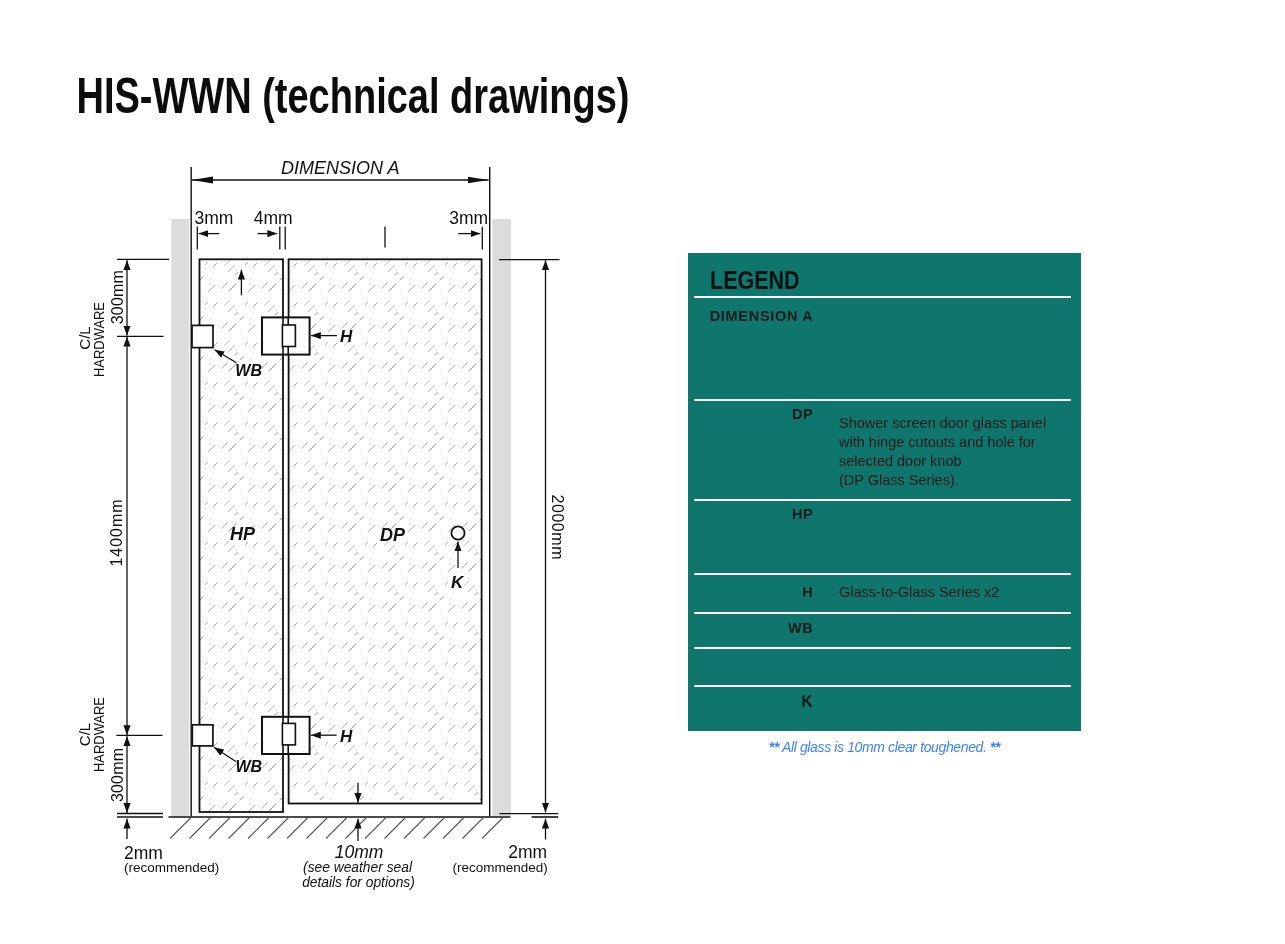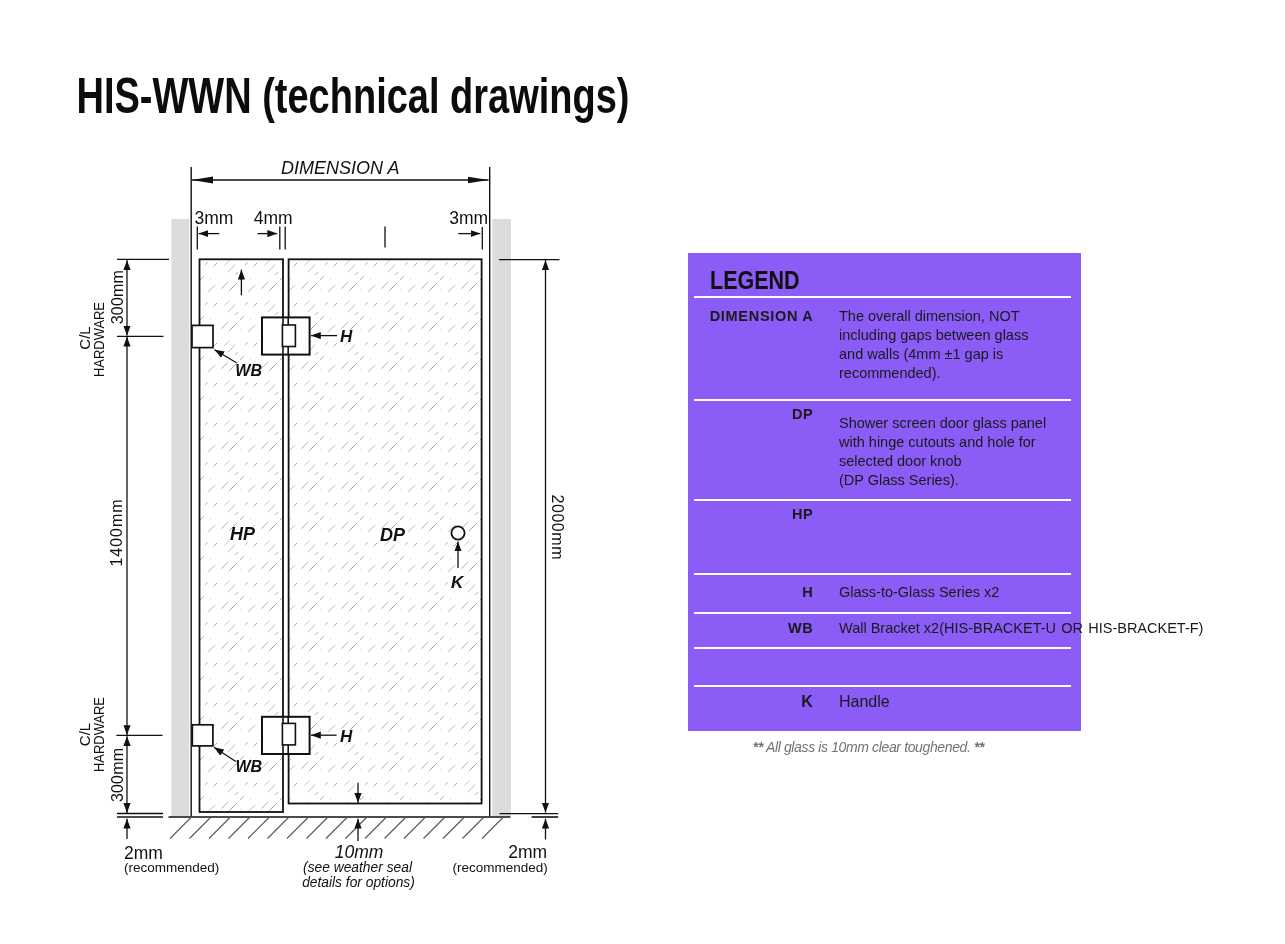--- a/index.html
+++ b/index.html
@@ -1,22 +1,22 @@
 <!DOCTYPE html>
 <html><head>
 <meta charset="utf-8">
 <style>
 html,body{margin:0;padding:0;width:1285px;height:944px;background:#fff;font-family:"Liberation Sans",sans-serif;overflow:hidden;position:relative}
 body{filter:brightness(1)}
 #dr{position:absolute;left:0;top:0}
-#leg{position:absolute;left:688px;top:253px;width:393px;height:478px;background:#8b5cf6;color:#1a1a1a}
+#leg{position:absolute;left:688px;top:253px;width:393px;height:478px;background:#0f766e;color:#1a1a1a}
 #leg .sep{position:absolute;left:6px;width:377px;height:2px;background:#fff}
 #leg .lab{position:absolute;left:6px;width:119.5px;text-align:right;font-weight:bold;font-size:14.5px;line-height:19px;letter-spacing:0.7px;white-space:nowrap}
 #leg .des{position:absolute;left:151px;width:260px;font-size:14.5px;line-height:19px;white-space:nowrap}
-#fn{position:absolute;left:672px;top:739px;width:393px;text-align:center;font-style:italic;font-size:14px;letter-spacing:-0.37px;color:#737373}
+#fn{position:absolute;left:688px;top:739px;width:393px;text-align:center;font-style:italic;font-size:14px;letter-spacing:-0.37px;color:#3b82f6}
 </style>
 </head>
 <body>
 <svg id="dr" width="1285" height="944" viewBox="0 0 1285 944">
 <defs>
 <marker id="m" orient="auto-start-reverse" markerUnits="userSpaceOnUse" markerWidth="22" markerHeight="9" refX="21" refY="4">
         <path d="M21,4 L0,0.6 L0,7.4 Z" fill="#111"></path>
       </marker>
 <marker id="n" orient="auto-start-reverse" markerUnits="userSpaceOnUse" markerWidth="10.5" markerHeight="8" refX="9.8" refY="3.6">
         <path d="M9.8,3.6 L0,0 L0,7.2 Z" fill="#111"></path>
@@ -164,24 +164,21 @@
 <div id="leg">
 <div style="position:absolute;left:22px;top:13.6px;font-weight:bold;font-size:25px;line-height:26px;color:#111;transform:scaleX(0.86);transform-origin:0 0">LEGEND</div>
 <div class="sep" style="top:42.5px"></div>
 <div class="sep" style="top:146px"></div>
 <div class="sep" style="top:246px"></div>
 <div class="sep" style="top:320px"></div>
 <div class="sep" style="top:358.5px"></div>
 <div class="sep" style="top:393.7px"></div>
 <div class="sep" style="top:431.5px"></div>
 <div class="lab" style="top:54.4px">DIMENSION A</div>
-<div class="des" style="top:54.4px">The overall dimension, NOT<br>including gaps between glass<br>and walls (4mm ±1 gap is<br>recommended).</div>
 <div class="lab" style="top:152.4px">DP</div>
 <div class="des" style="top:161px">Shower screen door glass panel<br>with hinge cutouts and hole for<br>selected door knob<br>(DP Glass Series).</div>
 <div class="lab" style="top:252.1px">HP</div>
 <div class="lab" style="top:330.2px">H</div>
 <div class="des" style="top:330.2px">Glass-to-Glass Series x2</div>
 <div class="lab" style="top:365.6px">WB</div>
-<div class="des" style="top:365.6px">Wall Bracket x2(HIS-BRACKET-U  OR  HIS-BRACKET-F)</div>
 <div class="lab" style="top:438.6px;font-size:16px">K</div>
-<div class="des" style="top:438.6px;font-size:16px">Handle</div>
 </div>
 <div id="fn"><b>**</b> All glass is 10mm clear toughened. <b>**</b></div>
 
 </body></html>

